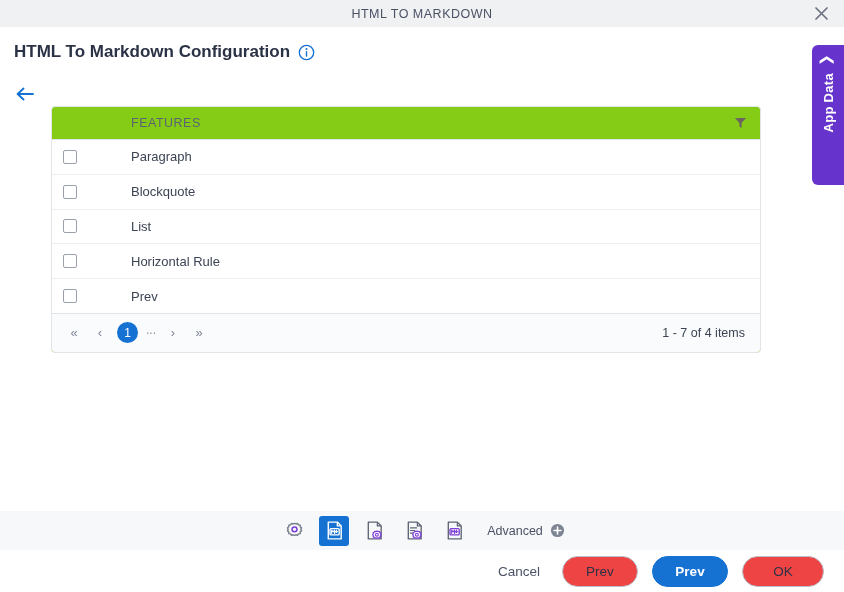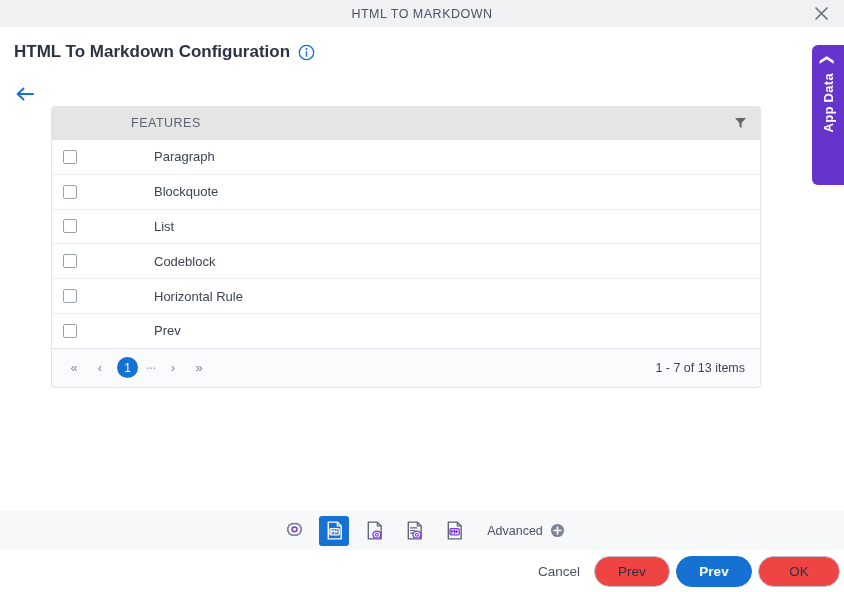--- a/index.html
+++ b/index.html
@@ -82,21 +82,21 @@
     font-weight: bold;
     letter-spacing: .3px;
   }
 
   
   .grid {
     position: absolute; left: 51px; top: 106px;
     width: 710px;
     border: 1px solid #e2e4e8;
     border-radius: 4px;
-    background: #e5e5e5;
+    background: #84cc16;
     overflow: hidden;
   }
   .grid-head {
     height: 33px;
     display: flex; align-items: center;
     border-bottom: 1px solid #e2e4e8;
     position: relative;
   }
   .grid-head .col-check { width: 79px; flex: 0 0 79px; }
   .grid-head .col-feature {
@@ -108,21 +108,20 @@
     position: absolute; right: 13px; top: 50%;
     transform: translateY(-50%);
     cursor: pointer;
     display: flex;
   }
   .grid-row {
     height: 34.8px;
     display: flex; align-items: center;
     border-bottom: 1px solid #eceef1;
     background: #fff;
-    gap: 23px;
   }
   .grid-row:last-of-type { border-bottom: 1px solid #e2e4e8; }
   .cell-check {
     width: 79px; flex: 0 0 79px;
     display: flex; align-items: center; padding-left: 11px;
   }
   .cb {
     width: 14px; height: 14px;
     border: 1px solid #9aa1ad;
     border-radius: 2px;
@@ -193,22 +192,22 @@
     margin-left: 8px;
     cursor: pointer;
   }
   .adv-label { font-size: 12.5px; color: #4a5264; }
 
   
   .footer {
     position: absolute; left: 0; top: 550px;
     width: 844px; height: 42px;
     display: flex; align-items: center; justify-content: flex-end;
-    gap: 6px;
-    padding-right: 4px;
+    gap: 14px;
+    padding-right: 20px;
     background: #ffffff;
   }
   .btn-link {
     font-size: 13.5px; color: #4a5264;
     background: none; border: none;
     cursor: pointer;
     padding: 6px 8px;
     font-family: inherit;
   }
   .btn-pill {
@@ -288,26 +287,20 @@
           <div class="cell-check">
             <div class="cb"></div>
           </div>
           <div class="cell-feature">Blockquote</div>
         </div>
         <div class="grid-row">
           <div class="cell-check">
             <div class="cb"></div>
           </div>
           <div class="cell-feature">List</div>
-        </div>
-        <div class="grid-row">
-          <div class="cell-check">
-            <div class="cb"></div>
-          </div>
-          <div class="cell-feature">Codeblock</div>
         </div>
         <div class="grid-row">
           <div class="cell-check">
             <div class="cb"></div>
           </div>
           <div class="cell-feature">Horizontal Rule</div>
         </div>
         <div class="grid-row">
           <div class="cell-check">
             <div class="cb"></div>
@@ -318,21 +311,21 @@
 
     <div class="grid-pager">
       <div class="pager-left">
         <span class="pg-btn">«</span>
         <span class="pg-btn">‹</span>
         <span class="pg-num">1</span>
         <span class="pg-dots">...</span>
         <span class="pg-btn">›</span>
         <span class="pg-btn">»</span>
       </div>
-      <div class="pg-info">1 - 7 of 13 items</div>
+      <div class="pg-info">1 - 7 of 4 items</div>
     </div>
   </div>
 
   <div class="icon-toolbar">
 
     <div class="tb-icon">
       <svg width="19" height="19" viewBox="0 0 20 20">
         <path d="M10 2.4 L11.5 3.1 L13.2 2.6 L14.2 4 L16 4.3 L16 6.1 L17.4 7.2 L16.7 8.8 L17.4 10.4 L16 11.5 L16 13.3 L14.2 13.6 L13.2 15 L11.5 14.5 L10 15.2 L8.5 14.5 L6.8 15 L5.8 13.6 L4 13.3 L4 11.5 L2.6 10.4 L3.3 8.8 L2.6 7.2 L4 6.1 L4 4.3 L5.8 4 L6.8 2.6 L8.5 3.1 Z" fill="none" stroke="#7b7f8c" stroke-width="1.5" stroke-linejoin="round"></path>
         <circle cx="10" cy="8.8" r="2.6" fill="none" stroke="#7d3fd6" stroke-width="1.6"></circle>
       </svg>

